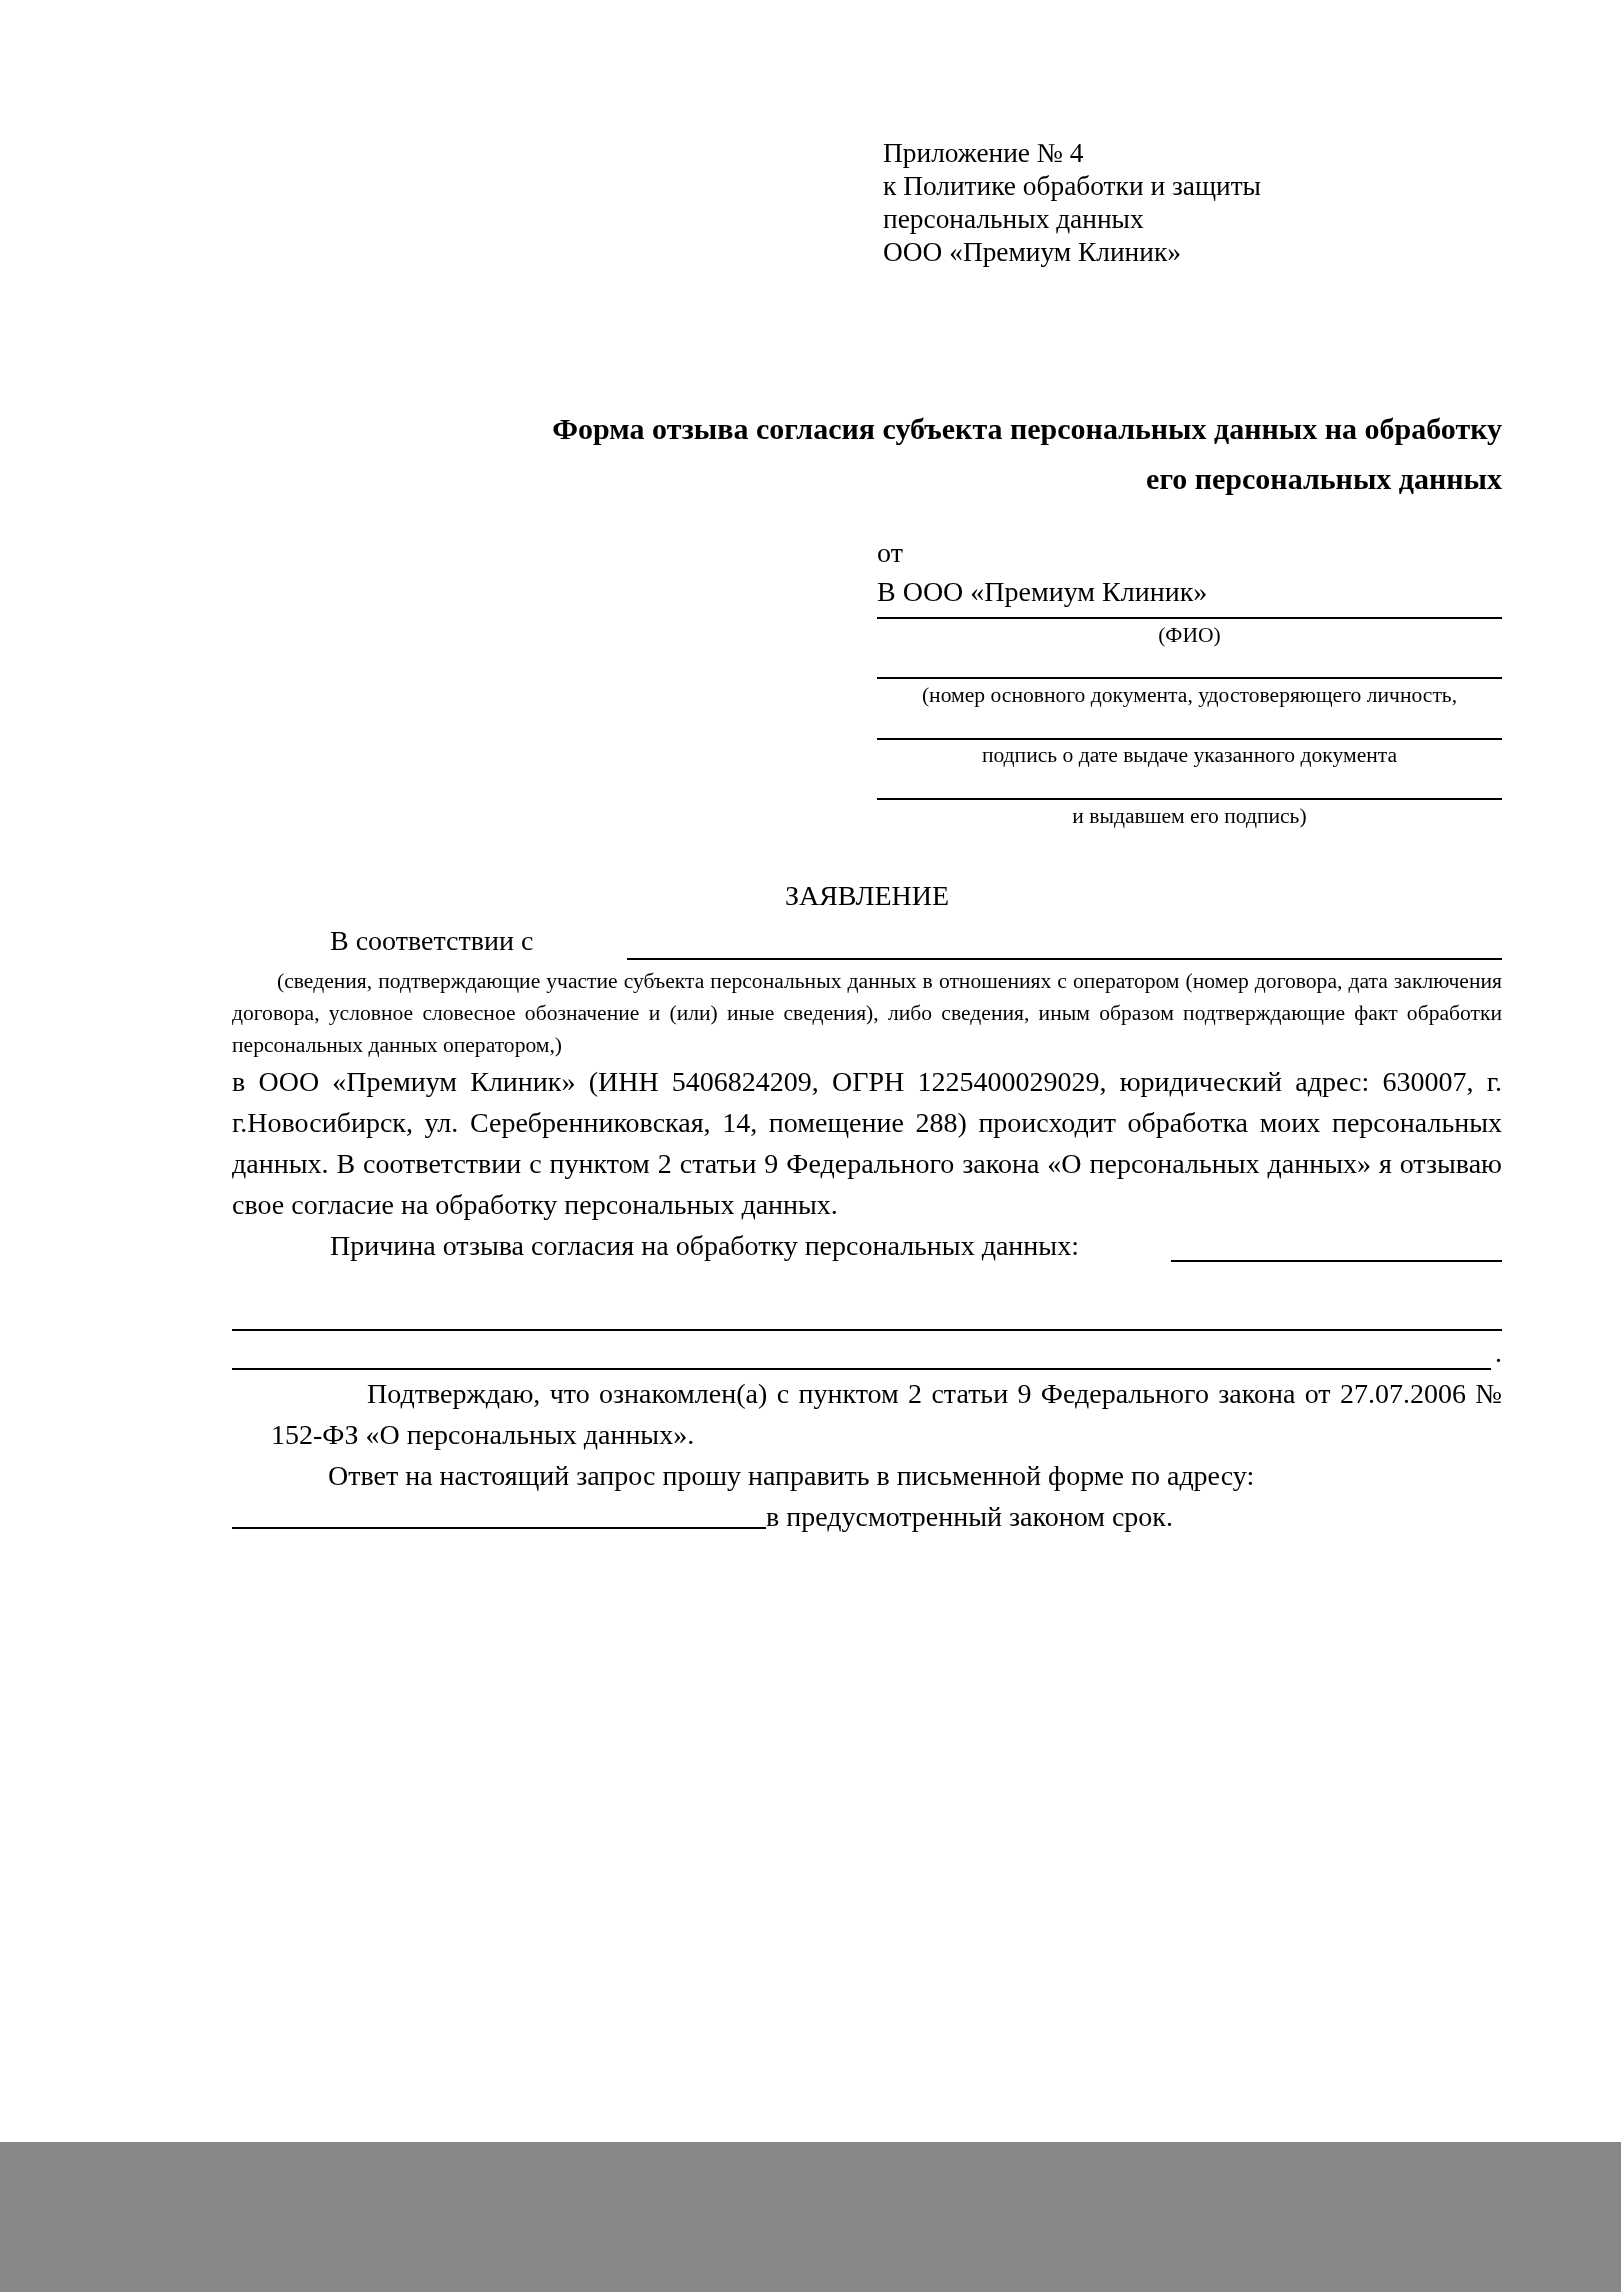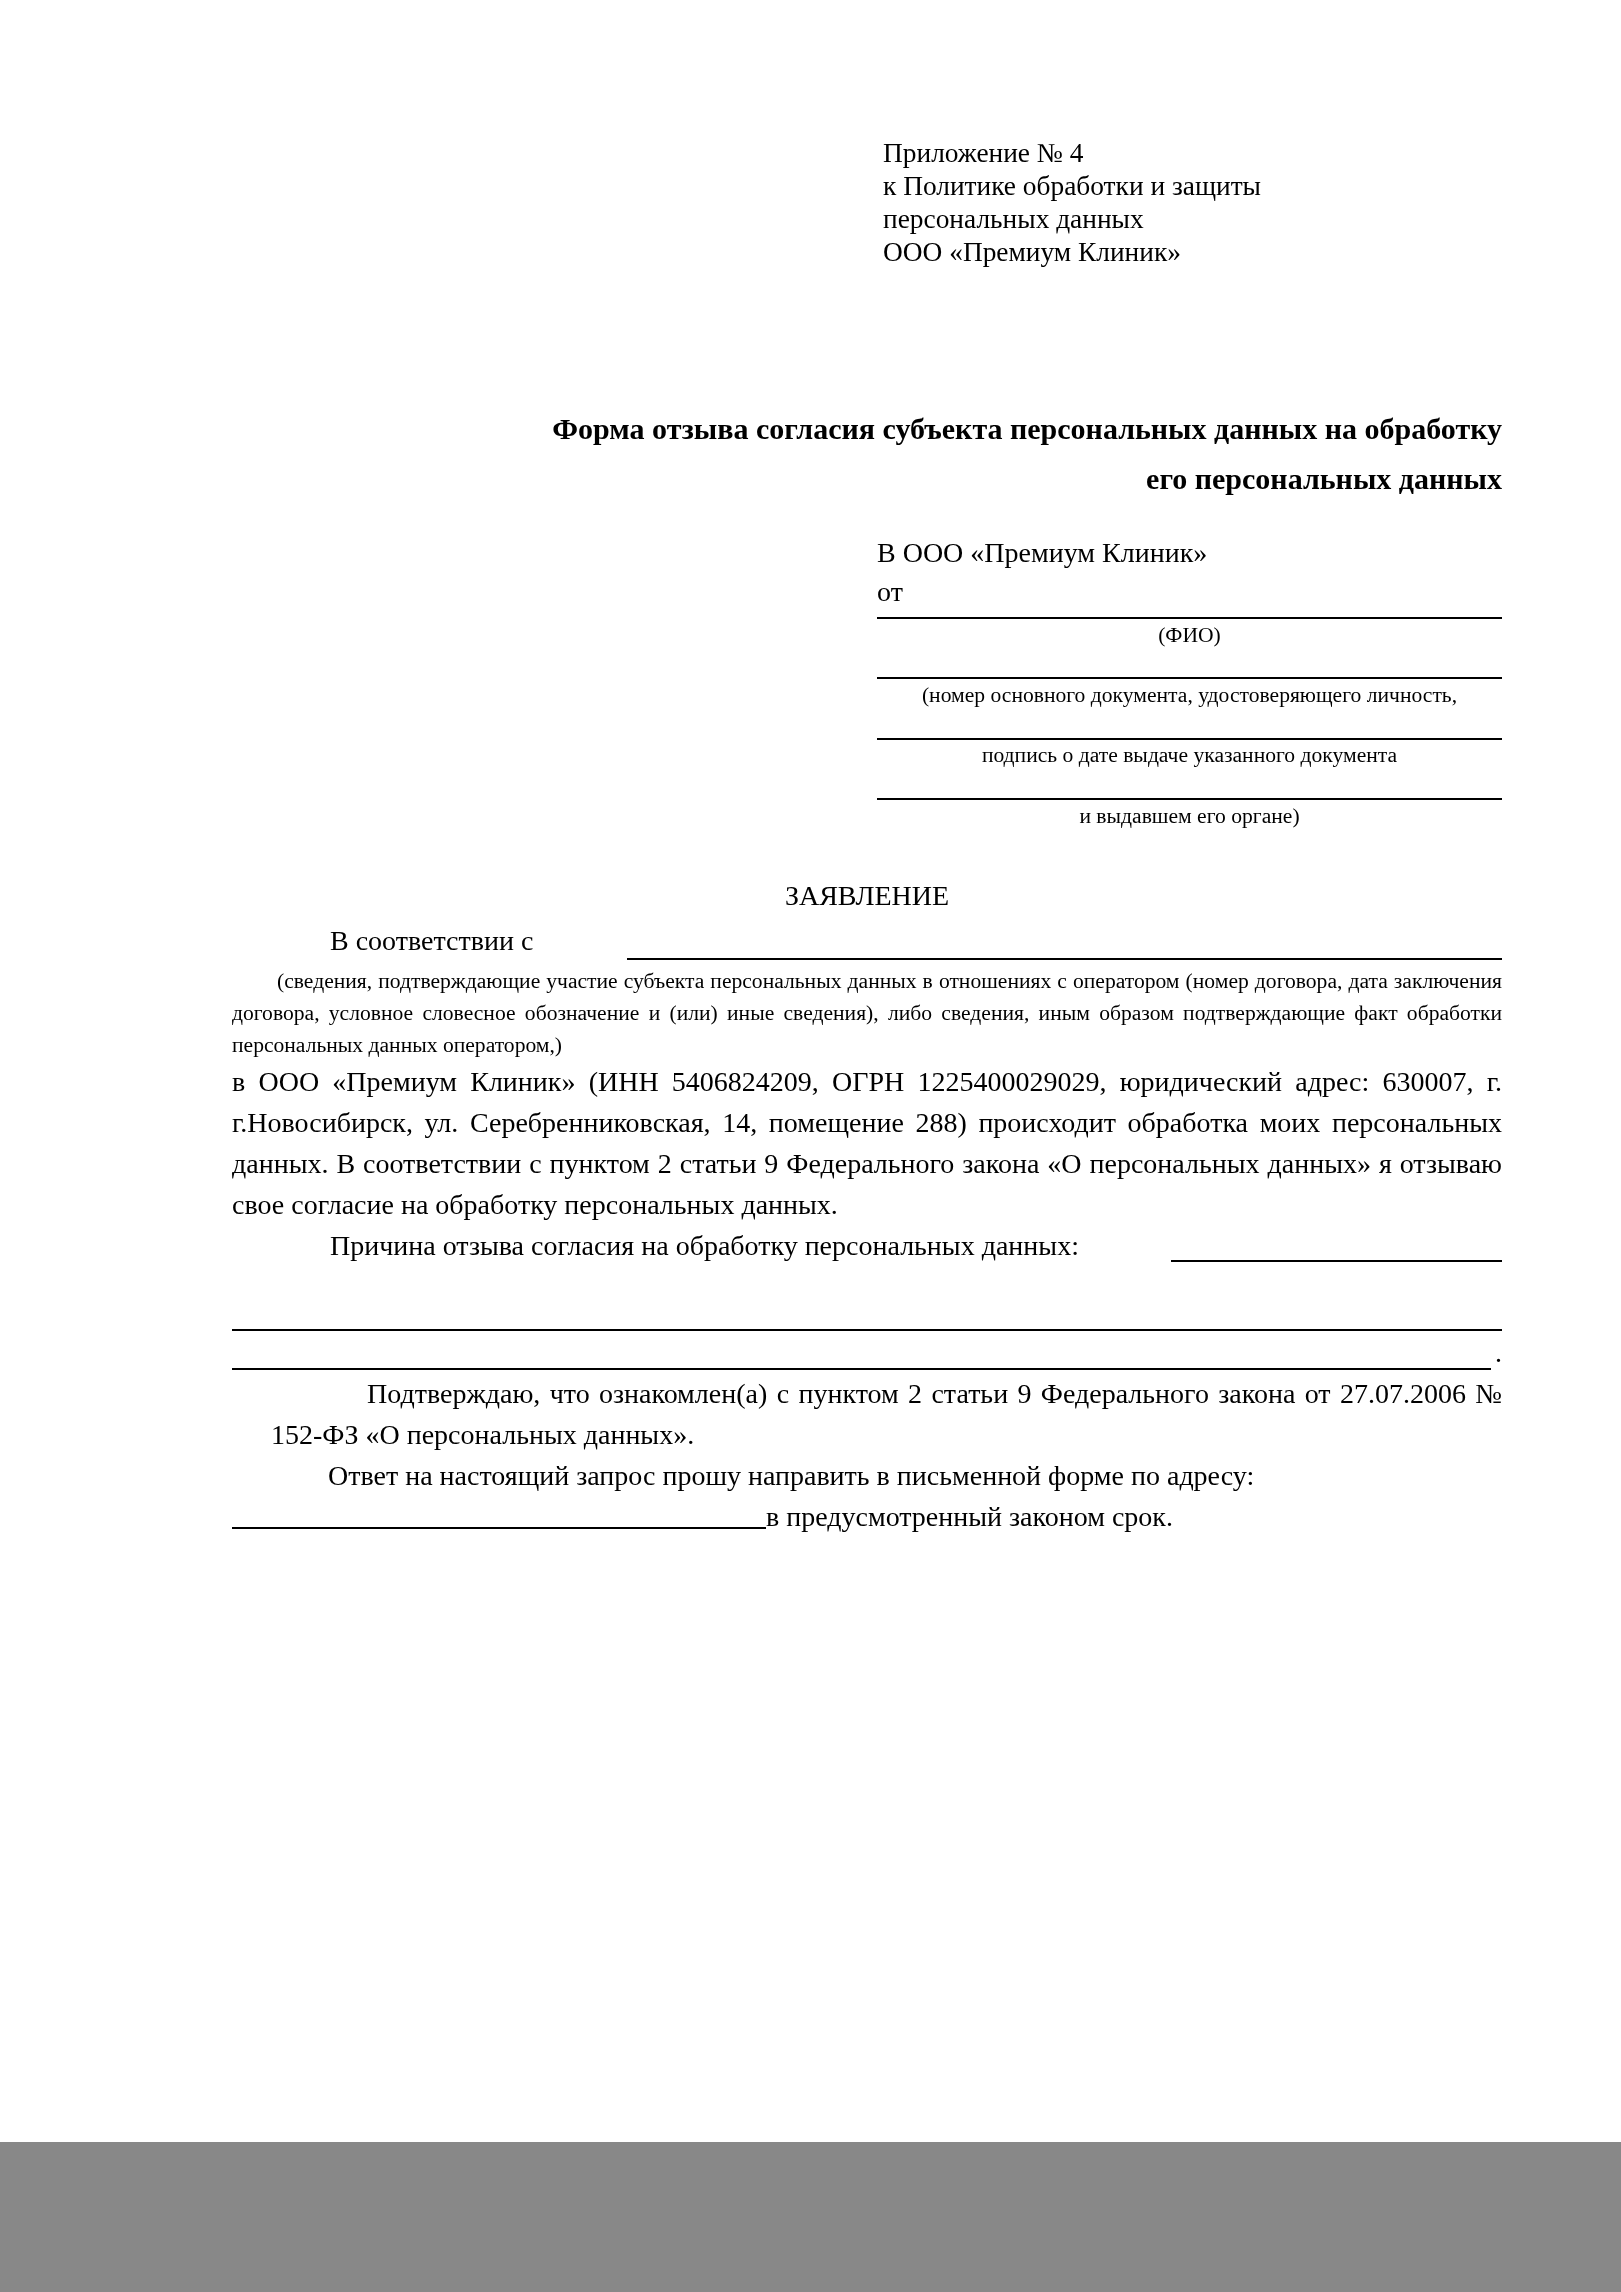--- a/index.html
+++ b/index.html
@@ -116,34 +116,34 @@
       <div>персональных данных</div>
       <div>ООО «Премиум Клиник»</div>
     </div>
 
     <div class="title">
       <div>Форма отзыва согласия субъекта персональных данных на обработку</div>
       <div>его персональных данных</div>
     </div>
 
     <div class="addressee">
+      <div>от</div>
       <div>В ООО «Премиум Клиник»</div>
-      <div>от</div>
 
       <div class="blank-line bl-first"></div>
       <div class="cap">(ФИО)</div>
 
       <div class="blank-line bl-mid"></div>
       <div class="cap">(номер основного документа, удостоверяющего личность,</div>
 
       <div class="blank-line bl-mid"></div>
       <div class="cap">подпись о дате выдаче указанного документа</div>
 
       <div class="blank-line bl-mid"></div>
-      <div class="cap">и выдавшем его органе)</div>
+      <div class="cap">и выдавшем его подпись)</div>
     </div>
 
     <div class="statement-heading">ЗАЯВЛЕНИЕ</div>
 
     <div class="flex-row indent-row" style="margin-top:9.8px;">
       <span class="nowrap lead">В соответствии с</span>
       <span style="width:11.8px;"></span>
       <span class="fill-line"></span>
     </div>
 

